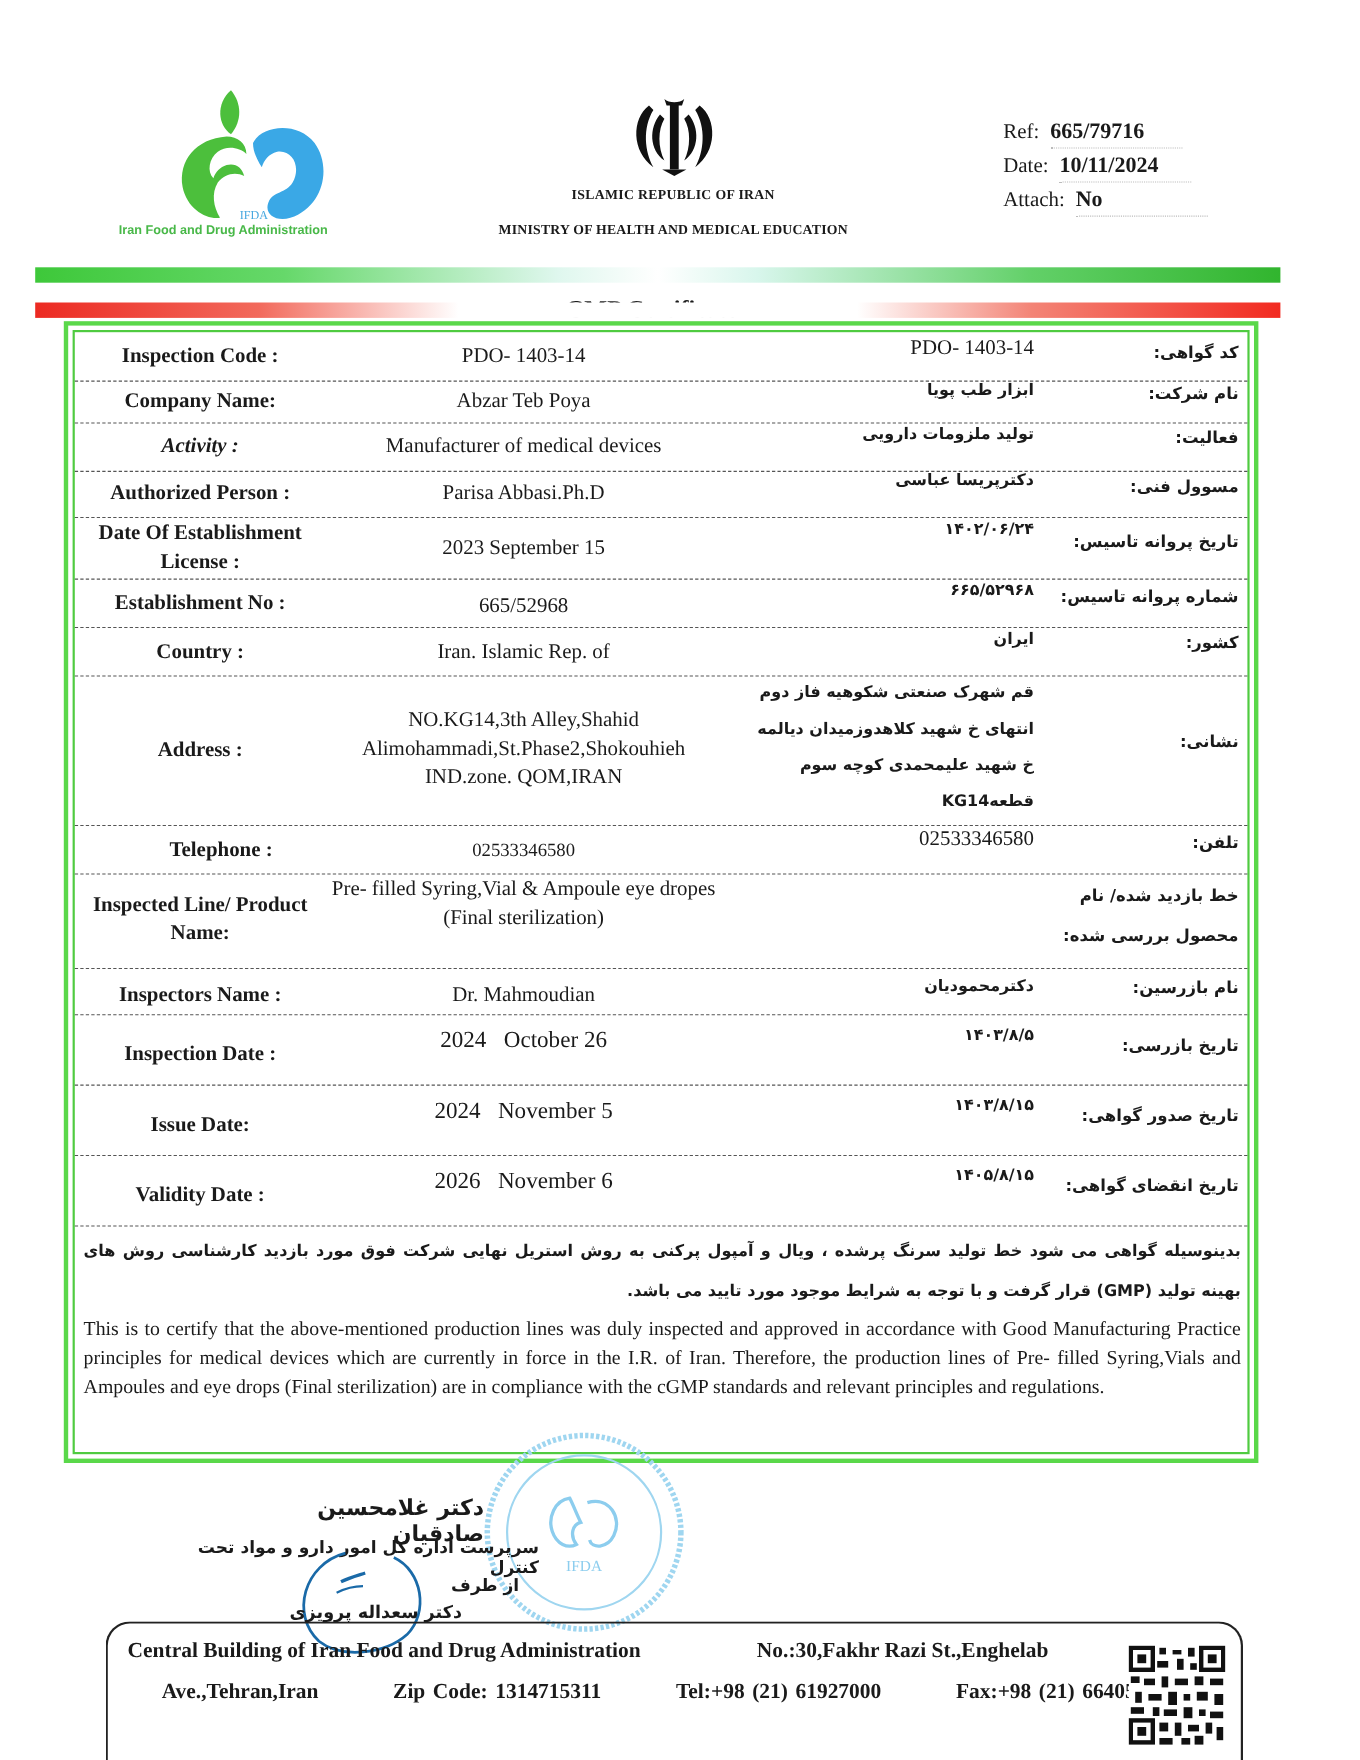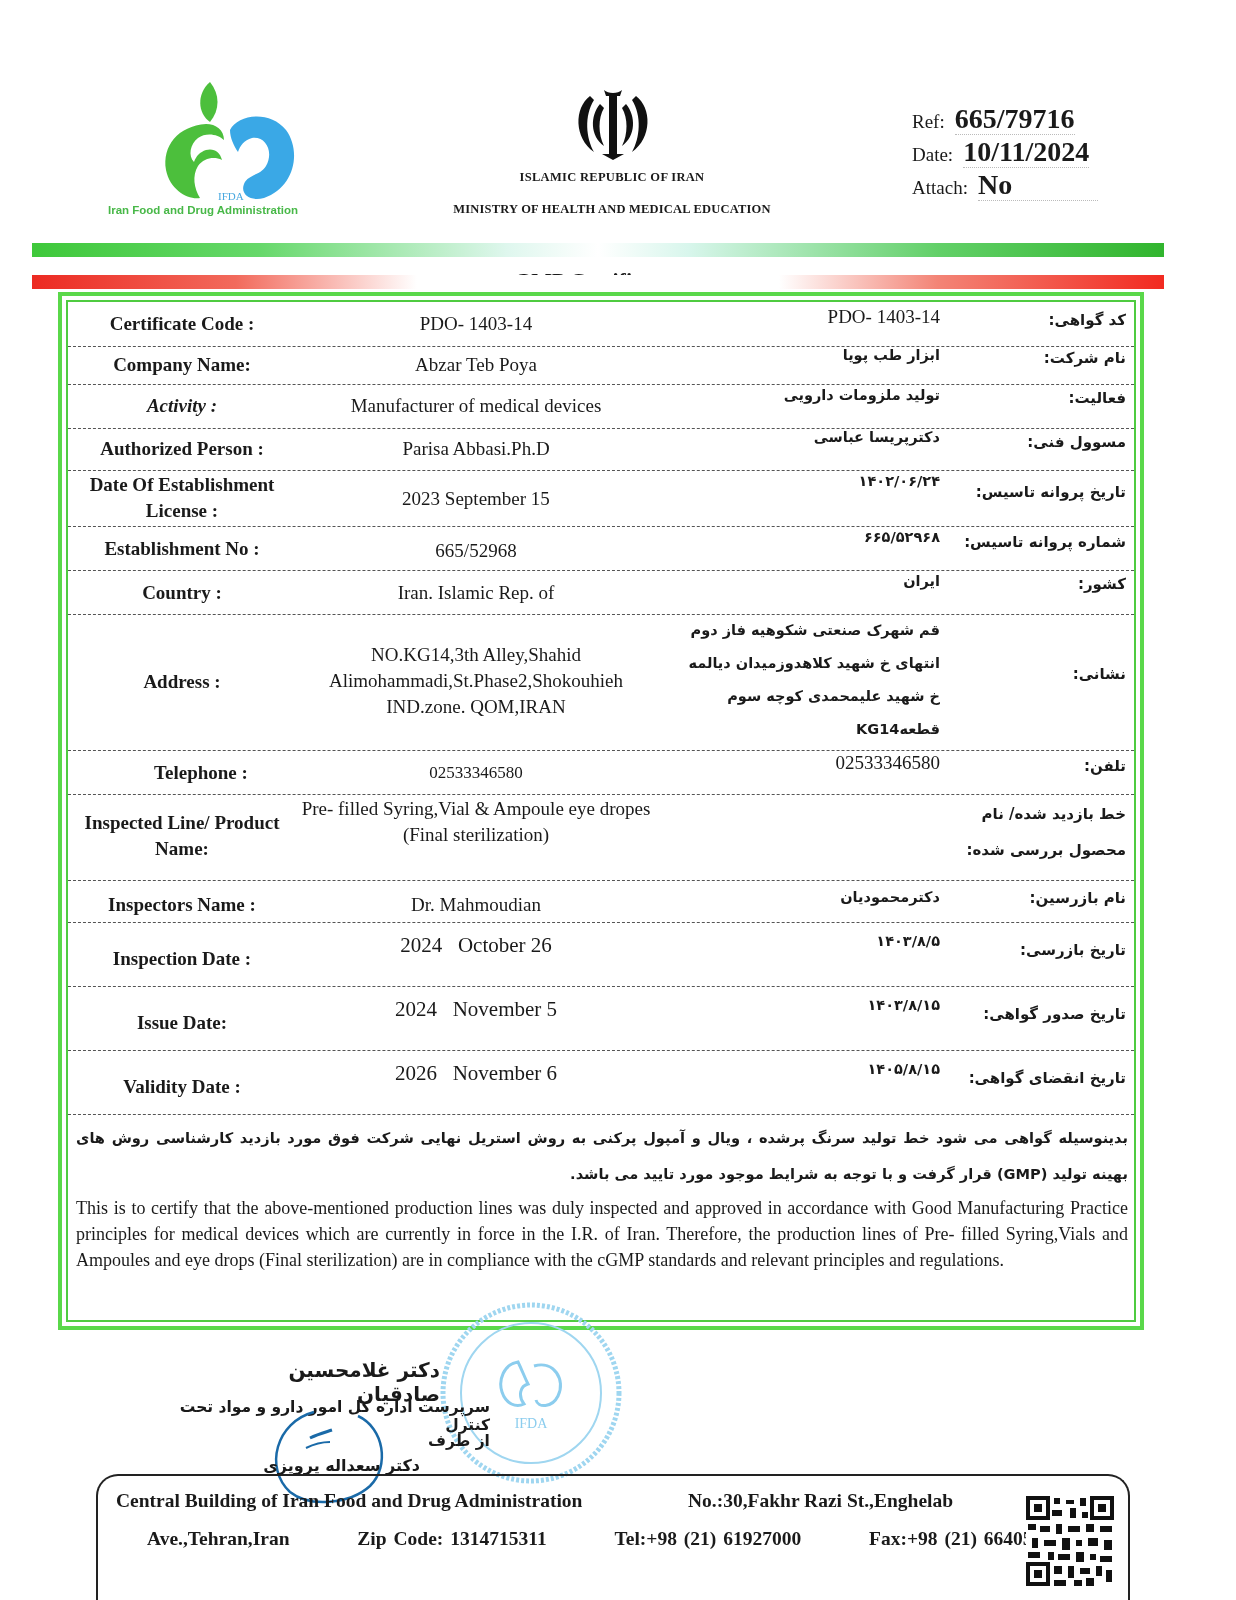--- a/index.html
+++ b/index.html
@@ -9,21 +9,21 @@
   
   .logo { left:108px; top:80px; width:205px; height:145px; }
   .logo-caption { position:absolute; left:0; top:124px; width:210px; font-family:"Liberation Sans", sans-serif; font-weight:bold; font-size:11.5px; color:#48b848; white-space:nowrap; }
   .logo-ifda { position:absolute; left:110px; top:110px; font-size:11px; color:#48a8e0; }
   .emblem { left:572px; top:84px; width:82px; height:78px; }
   .gov1 { left:430px; top:170px; width:364px; text-align:center; font-size:12.5px; font-weight:bold; letter-spacing:0.3px; }
   .gov2 { left:430px; top:202px; width:364px; text-align:center; font-size:12.5px; font-weight:bold; letter-spacing:0.2px; }
   .refbox { left:912px; top:104px; font-size:19px; line-height:30px; }
   .refrow { display:flex; align-items:baseline; }
   .refrow .lbl { width:auto; margin-right:10px; }
-  .refrow .val { font-weight:bold; font-size:28px; border-bottom:1px dotted #bbb; min-width:120px; }
+  .refrow .val { font-weight:bold; font-size:20px; border-bottom:1px dotted #bbb; min-width:120px; }
 
   
   .stripe-green { left:32px; top:243px; width:1132px; height:14px; background:linear-gradient(90deg,#3ec83a 0%,#66d86a 20%,#dff7ee 42%,#ffffff 50%,#d8f6ec 58%,#62d068 80%,#31b52e 100%); }
   .stripe-red { left:32px; top:275px; width:1132px; height:14px; background:linear-gradient(90deg,#ec2a22 0%,#f26a5c 18%,#ffffff 34%,#ffffff 66%,#f38476 80%,#f22a20 100%); }
   .title { left:410px; top:254px; width:364px; text-align:center; font-size:22px; font-weight:bold;margin-top:14px; }
 
   
   .frame-outer { left:58px; top:292px; width:1086px; height:1038px; border:4px solid #5ad84a; box-sizing:border-box; }
   .frame-inner { left:66px; top:300px; width:1070px; height:1022px; border:2px solid #4fcb40; box-sizing:border-box; }
 
@@ -36,21 +36,21 @@
   .cell-fa-label { position:absolute; right:8px; width:180px; text-align:right; direction:rtl; font-family:"DejaVu Sans", sans-serif; font-weight:bold; font-size:15px; line-height:28px; }
 
   .fa-para { left:76px; top:1120px; width:1052px; direction:rtl; text-align:justify; font-family:"DejaVu Sans", sans-serif; font-weight:bold; font-size:14.6px; line-height:36px; }
   .en-para { left:76px; top:1195px; width:1052px; text-align:justify; font-size:18px; line-height:26px; text-align-last:left; }
 
   
   .stamp { left:438px; top:1300px; width:186px; height:186px; }
   .sig-circle { left:266px; top:1408px; width:130px; height:100px; }
   .sign-name { left:200px; top:1358px; width:240px; text-align:right; direction:rtl; font-family:"DejaVu Sans", sans-serif; font-weight:bold; font-size:20px; }
   .sign-title { left:150px; top:1398px; width:340px; text-align:right; direction:rtl; font-family:"DejaVu Sans", sans-serif; font-weight:bold; font-size:15.5px; }
-  .sign-on-behalf { left:380px; top:1432px; width:92px; text-align:left; direction:rtl; font-family:"DejaVu Sans", sans-serif; font-weight:bold; font-size:15.5px;margin-left:48px; }
+  .sign-on-behalf { left:380px; top:1432px; width:92px; text-align:right; direction:rtl; font-family:"DejaVu Sans", sans-serif; font-weight:bold; font-size:15.5px; }
   .sign-by { left:230px; top:1456px; width:190px; text-align:right; direction:rtl; font-family:"DejaVu Sans", sans-serif; font-weight:bold; font-size:16px; }
 
   
   .footer-box { left:96px; top:1474px; width:1034px; height:140px; border:2px solid #222; border-radius:22px 22px 0 0; box-sizing:border-box; border-bottom:none; }
   .foot1 { left:116px; top:1490px; font-size:19.5px; font-weight:bold; white-space:nowrap; }
   .foot1b { left:688px; top:1490px; font-size:19.5px; font-weight:bold; white-space:nowrap; }
   .foot2 { left:116px; top:1528px; font-size:19.5px; font-weight:bold; white-space:nowrap; word-spacing:2px; }
   .foot2 span { margin-right:30px;margin-left:31px; }
   .qr { left:1026px; top:1496px; width:88px; height:92px; }
 </style>
@@ -97,21 +97,21 @@
 </div>
 
 <div class="abs stripe-green"></div>
 <div class="abs title">GMP Certificate</div>
 <div class="abs stripe-red"></div>
 
 <div class="abs frame-outer"></div>
 <div class="abs frame-inner"></div>
 
 <div class="row" style="top:302px;height:44px;">
-  <div class="cell-en-label" style="top:9px;">Certificate Code :</div>
+  <div class="cell-en-label" style="top:9px;">Inspection Code :</div>
   <div class="cell-en-val" style="top:9px;">PDO- 1403-14</div>
   <div class="cell-fa-val latin" style="top:0px;">PDO- 1403-14</div>
   <div class="cell-fa-label" style="top:4px;">کد گواهی:</div>
 </div>
 
 <div class="row" style="top:346px;height:38px;">
   <div class="cell-en-label" style="top:6px;">Company Name:</div>
   <div class="cell-en-val" style="top:6px;">Abzar Teb Poya</div>
   <div class="cell-fa-val" style="top:-6px;">ابزار طب پویا</div>
   <div class="cell-fa-label" style="top:-2px;">نام شرکت:</div>

